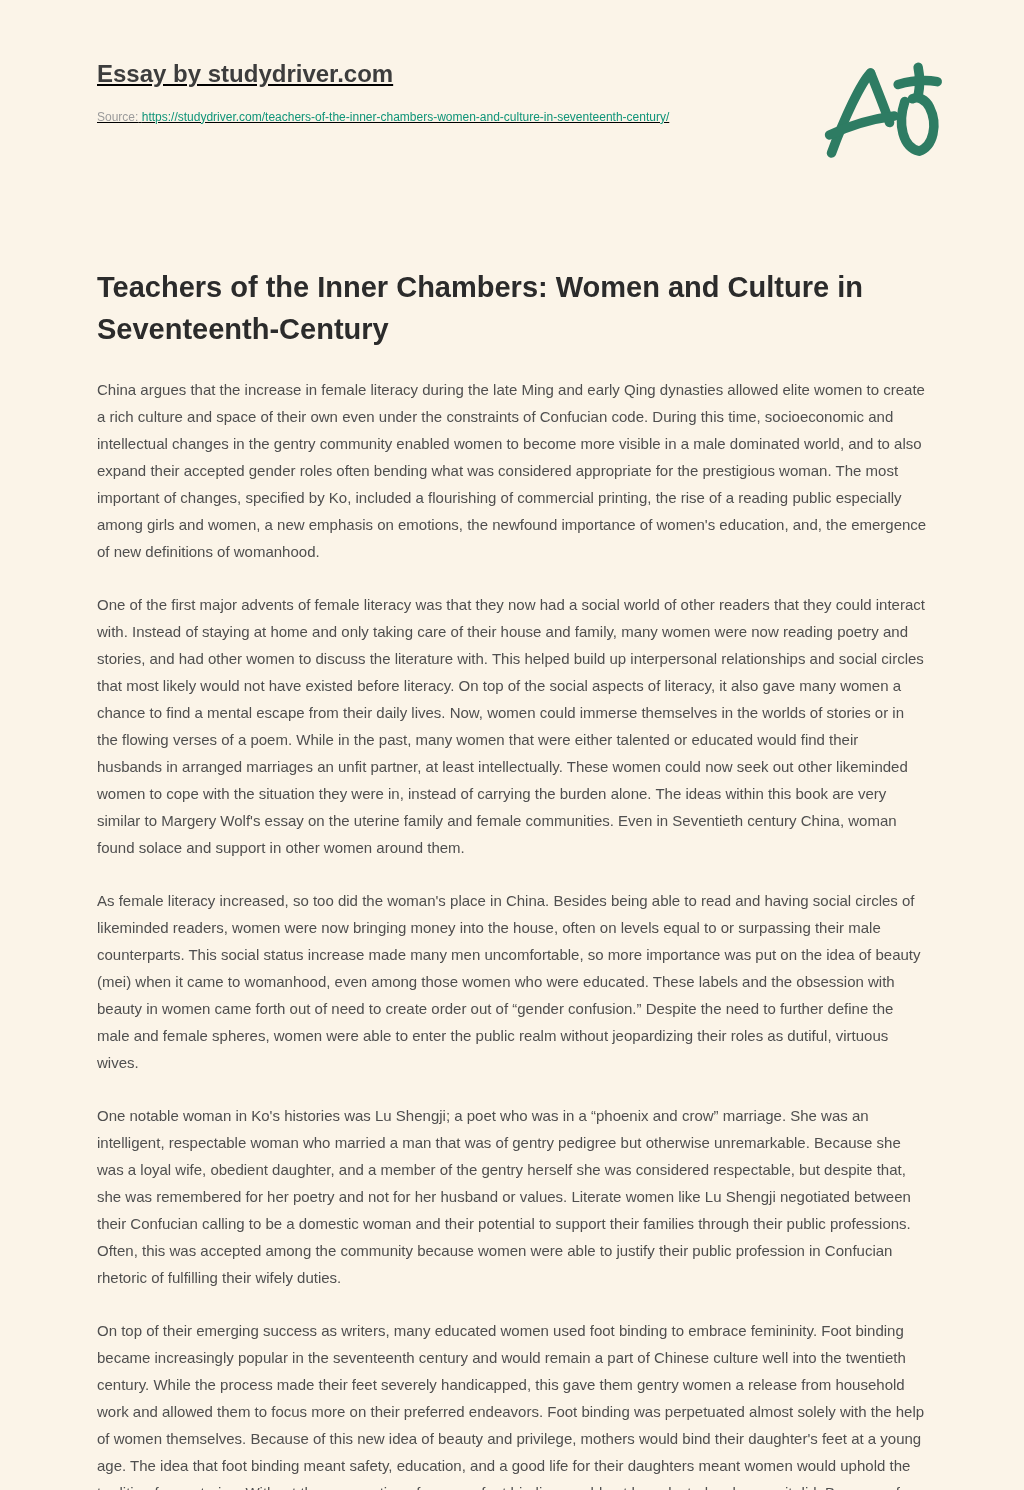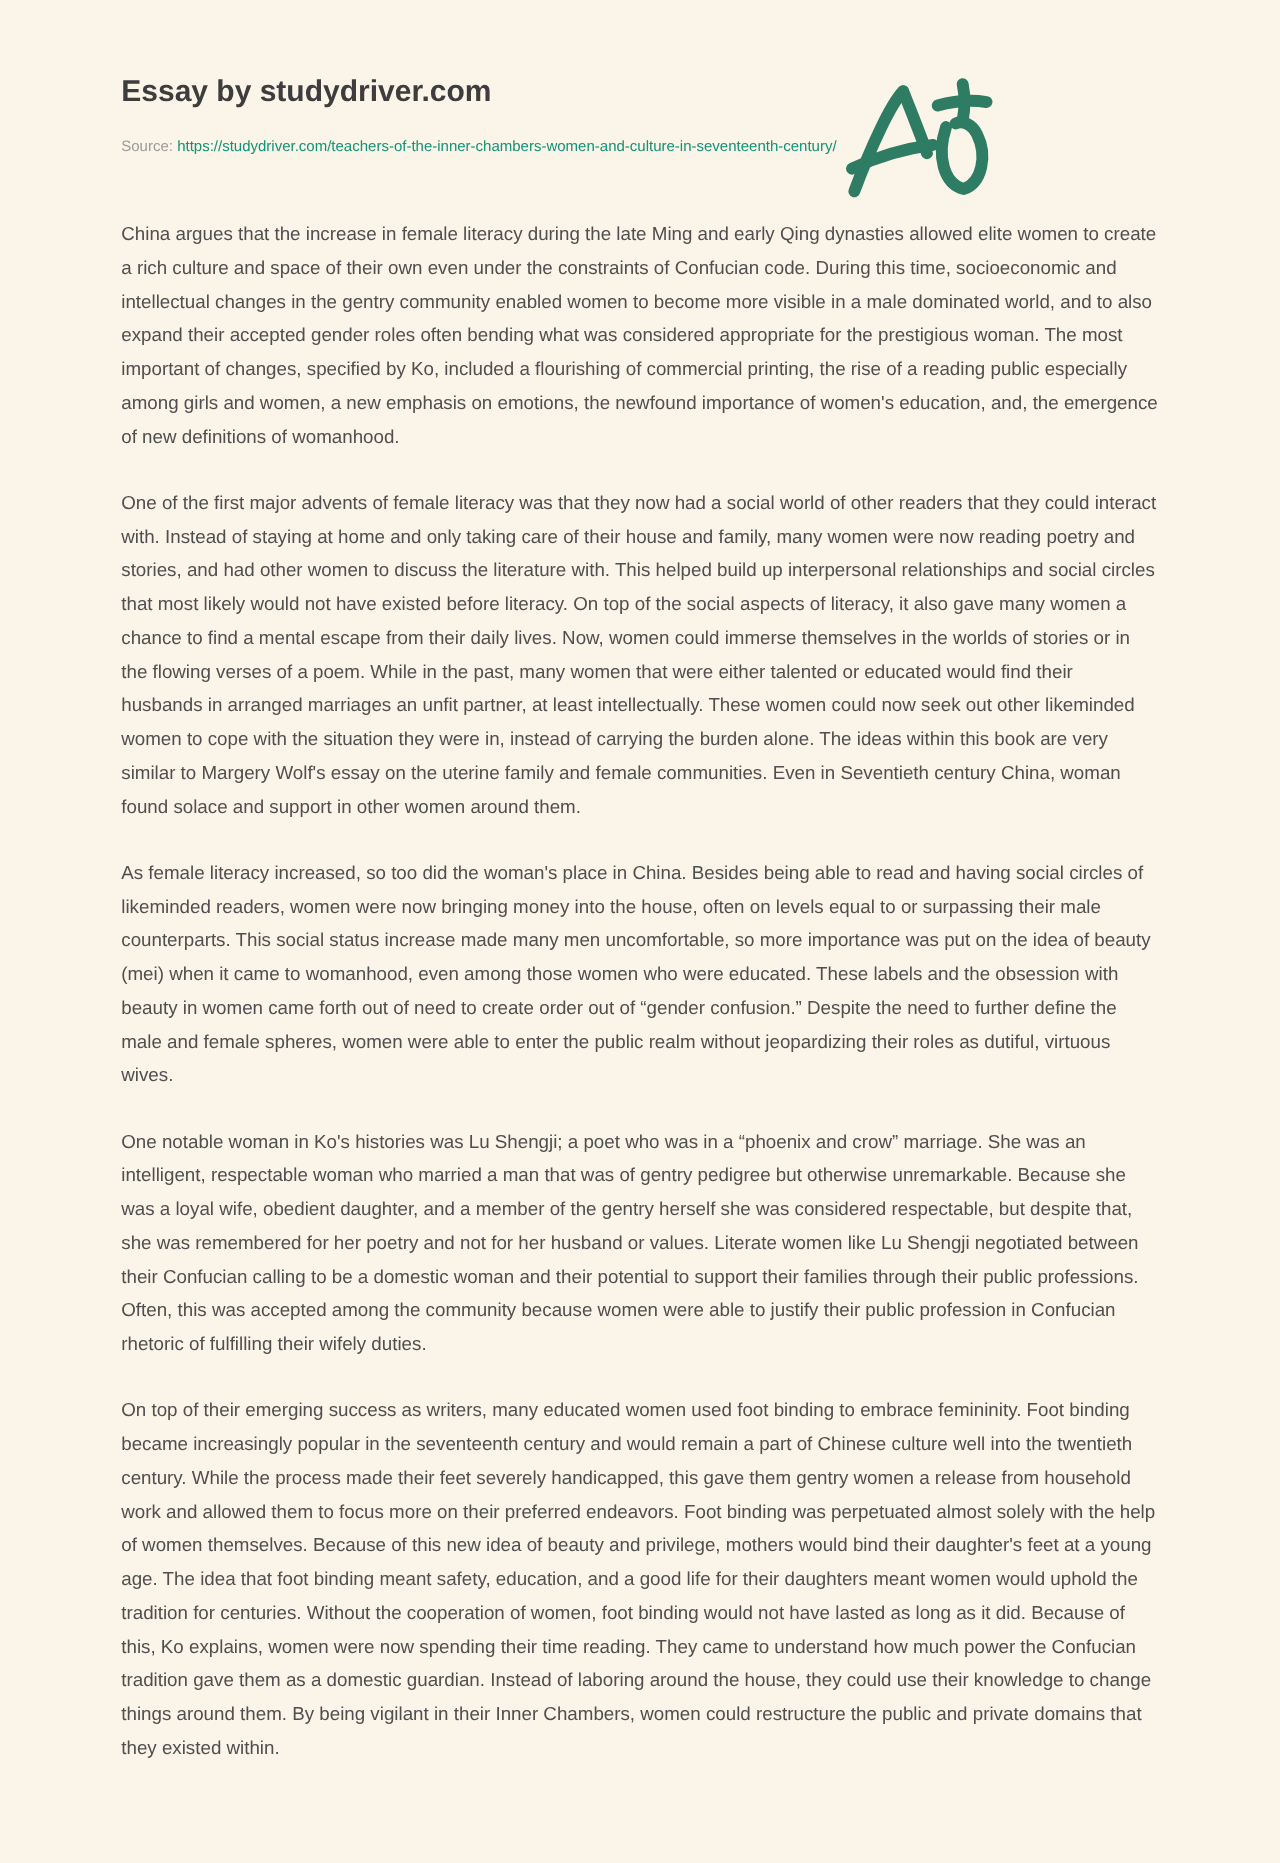--- a/index.html
+++ b/index.html
@@ -17,21 +17,23 @@
     min-height:1490px;
     background:var(--background);
     font-family:"Liberation Sans", sans-serif;
     -webkit-font-smoothing:antialiased;
   }
   .page{
     padding:60px 97px 40px 97px;
   }
   .header-row{
     display:flex;
+    justify-content:space-between;
     align-items:flex-start;
+    text-decoration:underline;
   }
   .header-left{
     max-width:655px;
   }
   .doc-heading{
     margin:0 0 19px 0;
     font-size:24px;
     font-weight:bold;
     color:var(--heading);
     line-height:1.2;
@@ -95,20 +97,21 @@
           <path d="M106 14 C108 24 108 34 106 44"></path>
 
           <path d="M85 32 C99 28 114 27 126 29"></path>
 
           <path d="M92 50 C84 74 90 98 107 102 C122 97 127 74 118 56 C114 48 106 44 100 47"></path>
         </g>
       </svg>
     </div>
   </div>
 
+  <h2 class="essay-title">Teachers of the Inner Chambers: Women and Culture in Seventeenth-Century</h2>
 
   <div class="essay-body">
     <p>China argues that the increase in female literacy during the late Ming and early Qing dynasties allowed elite women to create a rich culture and space of their own even under the constraints of Confucian code. During this time, socioeconomic and intellectual changes in the gentry community enabled women to become more visible in a male dominated world, and to also expand their accepted gender roles often bending what was considered appropriate for the prestigious woman. The most important of changes, specified by Ko, included a flourishing of commercial printing, the rise of a reading public especially among girls and women, a new emphasis on emotions, the newfound importance of women's education, and, the emergence of new definitions of womanhood.</p>
     <p>One of the first major advents of female literacy was that they now had a social world of other readers that they could interact with. Instead of staying at home and only taking care of their house and family, many women were now reading poetry and stories, and had other women to discuss the literature with. This helped build up interpersonal relationships and social circles that most likely would not have existed before literacy. On top of the social aspects of literacy, it also gave many women a chance to find a mental escape from their daily lives. Now, women could immerse themselves in the worlds of stories or in the flowing verses of a poem. While in the past, many women that were either talented or educated would find their husbands in arranged marriages an unfit partner, at least intellectually. These women could now seek out other likeminded women to cope with the situation they were in, instead of carrying the burden alone. The ideas within this book are very similar to Margery Wolf's essay on the uterine family and female communities. Even in Seventieth century China, woman found solace and support in other women around them.</p>
     <p>As female literacy increased, so too did the woman's place in China. Besides being able to read and having social circles of likeminded readers, women were now bringing money into the house, often on levels equal to or surpassing their male counterparts. This social status increase made many men uncomfortable, so more importance was put on the idea of beauty (mei) when it came to womanhood, even among those women who were educated. These labels and the obsession with beauty in women came forth out of need to create order out of “gender confusion.” Despite the need to further define the male and female spheres, women were able to enter the public realm without jeopardizing their roles as dutiful, virtuous wives.</p>
     <p>One notable woman in Ko's histories was Lu Shengji; a poet who was in a “phoenix and crow” marriage. She was an intelligent, respectable woman who married a man that was of gentry pedigree but otherwise unremarkable. Because she was a loyal wife, obedient daughter, and a member of the gentry herself she was considered respectable, but despite that, she was remembered for her poetry and not for her husband or values. Literate women like Lu Shengji negotiated between their Confucian calling to be a domestic woman and their potential to support their families through their public professions. Often, this was accepted among the community because women were able to justify their public profession in Confucian rhetoric of fulfilling their wifely duties.</p>
     <p>On top of their emerging success as writers, many educated women used foot binding to embrace femininity. Foot binding became increasingly popular in the seventeenth century and would remain a part of Chinese culture well into the twentieth century. While the process made their feet severely handicapped, this gave them gentry women a release from household work and allowed them to focus more on their preferred endeavors. Foot binding was perpetuated almost solely with the help of women themselves. Because of this new idea of beauty and privilege, mothers would bind their daughter's feet at a young age. The idea that foot binding meant safety, education, and a good life for their daughters meant women would uphold the tradition for centuries. Without the cooperation of women, foot binding would not have lasted as long as it did. Because of this, Ko explains, women were now spending their time reading. They came to understand how much power the Confucian tradition gave them as a domestic guardian. Instead of laboring around the house, they could use their knowledge to change things around them. By being vigilant in their Inner Chambers, women could restructure the public and private domains that they existed within.</p>
   </div>
 
 </div>

